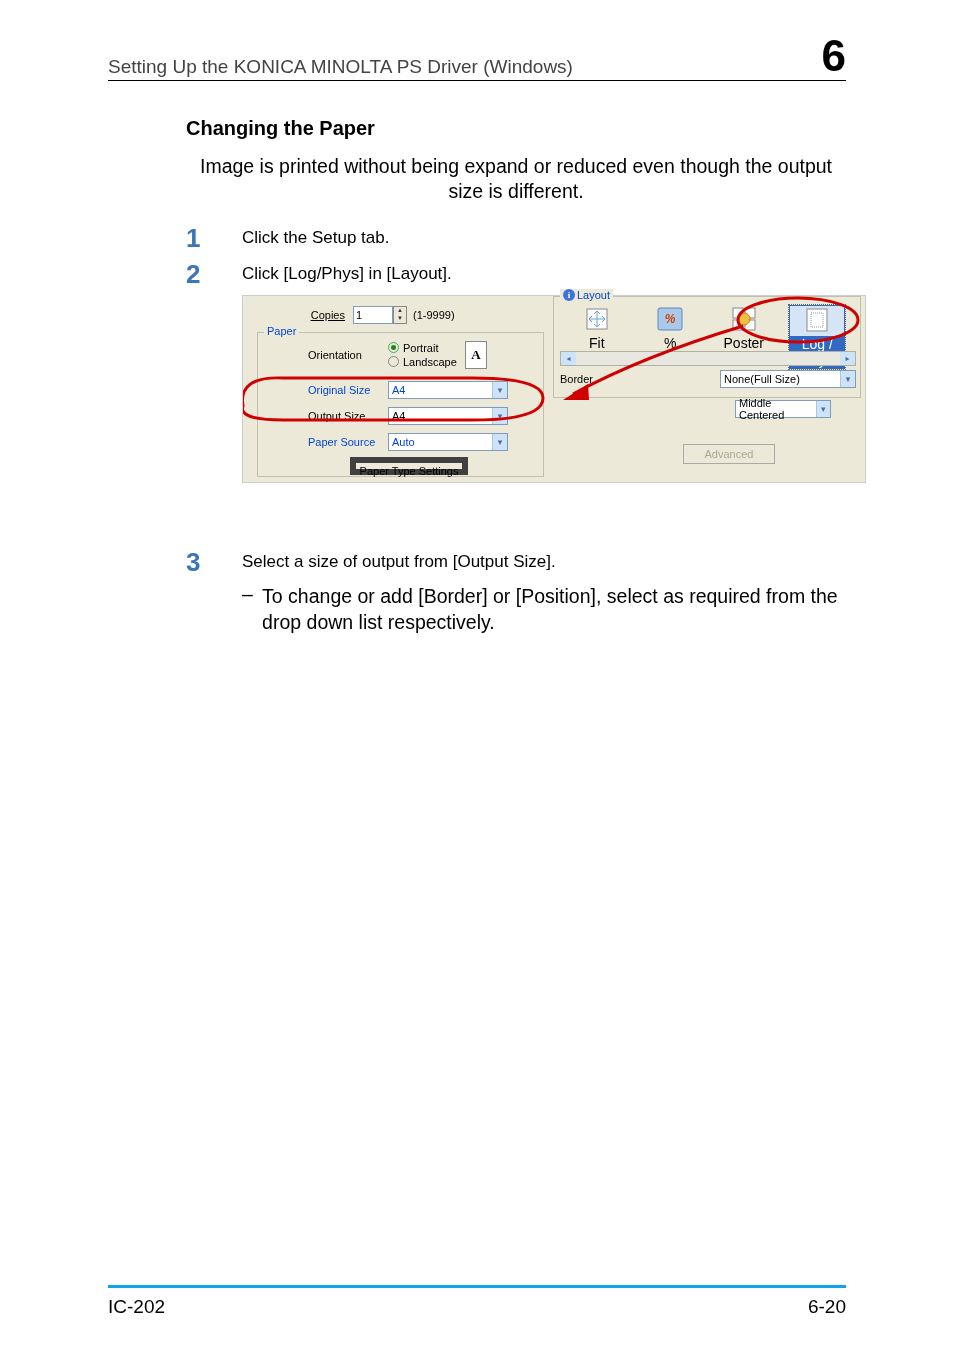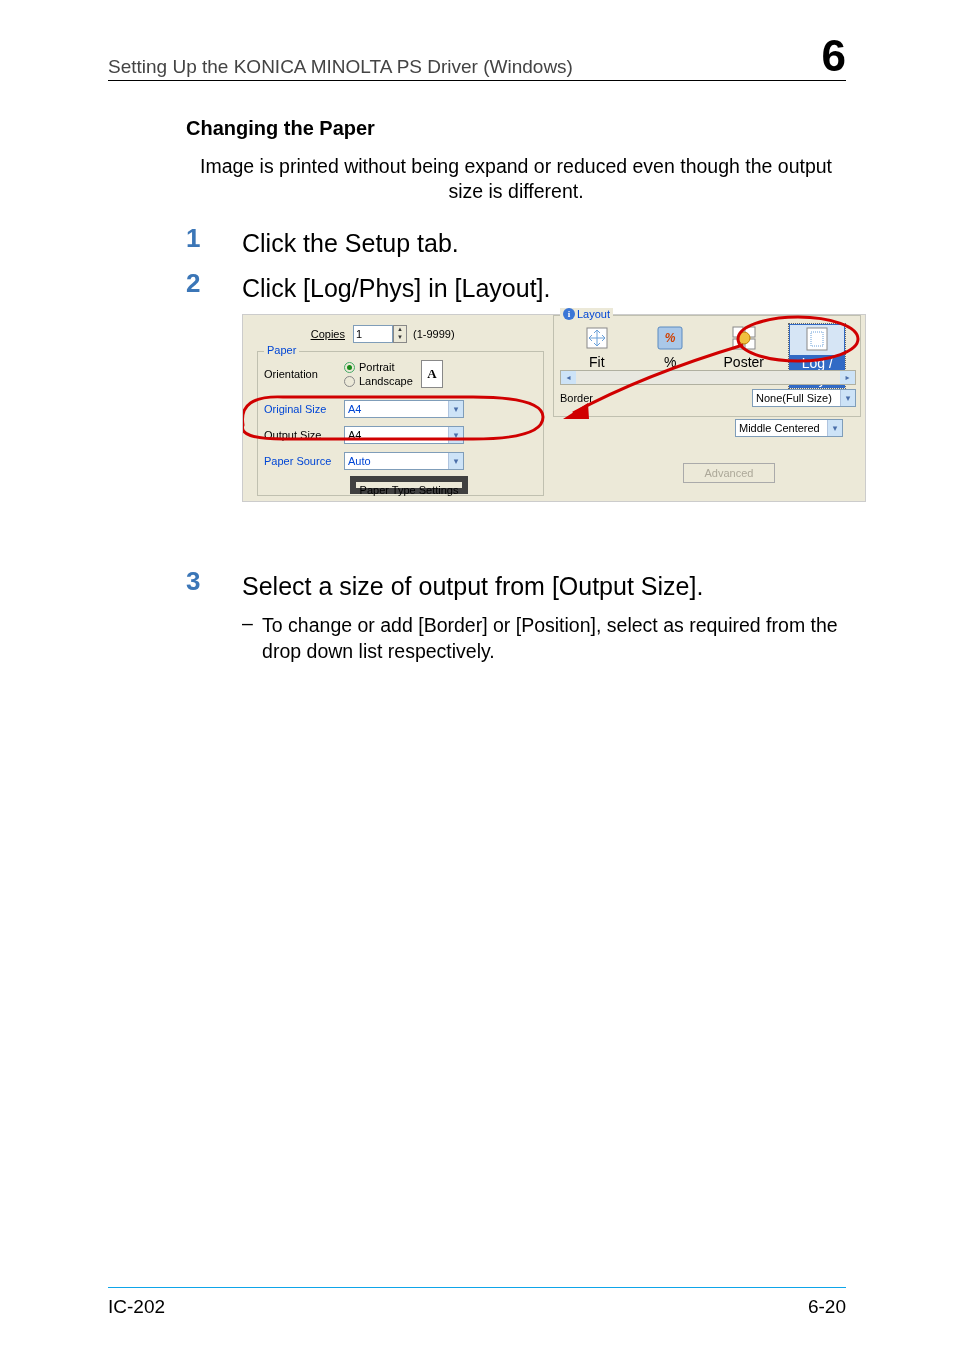--- a/index.html
+++ b/index.html
@@ -54,21 +54,21 @@
     .step-num {
       font-size: 26px;
       font-weight: bold;
       color: #3b76b7;
       width: 56px;
       flex-shrink: 0;
       line-height: 1;
       padding-top: 2px;
     }
     .step-text {
-      font-size: 25px;
+      font-size: 17px;
       line-height: 1.35;
       padding-top: 4px;
     }
     .sub-bullet-row {
       display: flex;
       align-items: flex-start;
       padding-left: 56px;
       margin-top: 6px;
     }
     .dash { width: 28px; font-size: 19.5px; }
@@ -94,21 +94,21 @@
     .spinner { width:14px; height:18px; background:#ece9d8; border:1px solid #888; display:flex; flex-direction:column; }
     .spinner div { flex:1; font-size:6px; text-align:center; line-height:7px; color:#333; }
     .copies-range { margin-left:6px; }
 
     .paper-fieldset {
       position:absolute; left:14px; top:36px; width:287px; height:145px;
       border:1px solid #c0c0b0; padding:0;
     }
     .paper-legend { position:absolute; top:-8px; left:6px; background:#ece9d8; color:#0046d5; font-size:11px; padding:0 3px; }
     .pf-row { position:absolute; display:flex; align-items:center; }
-    .pf-label { width:80px; font-size:11px; }
+    .pf-label { width:80px; font-size:11px;margin-left:44px; }
     .radio-col { display:flex; flex-direction:column; gap:2px; }
     .radio-item { display:flex; align-items:center; gap:4px; font-size:11px; }
     .radio-dot { width:11px; height:11px; border:1px solid #4a6; border-radius:50%; display:flex; align-items:center; justify-content:center; }
     .radio-dot.sel::after { content:""; width:5px; height:5px; background:#1a8a1a; border-radius:50%; }
     .radio-dot.off { border-color:#888; }
     .orient-icon { width:22px; height:28px; border:1px solid #888; background:#fff; margin-left:8px; font-weight:bold; font-size:13px; display:flex; align-items:center; justify-content:center; font-family:"Times New Roman",serif; }
     .combo { height:18px; border:1px solid #7f9db9; background:#fff; display:flex; align-items:center; justify-content:space-between; padding-left:3px; font-size:11px; }
     .combo .arr { width:15px; height:16px; background:#cde3f7; color:#4a6ea9; text-align:center; font-size:9px; line-height:16px; border-left:1px solid #b0c4de; }
 
     .layout-fieldset {
@@ -127,21 +127,21 @@
     .layout-scroll .sbtn { width:15px; height:13px; background:#cde3f7; font-size:8px; text-align:center; line-height:13px; color:#4a6ea9; }
     .border-row { position:absolute; left:6px; top:73px; display:flex; align-items:center; gap:8px; width:296px; }
 
     .adv-btn { position:absolute; left:440px; top:148px; width:92px; height:20px; border:1px solid #aaa; background:#ece9d8; color:#aca899; text-align:center; font-size:11px; line-height:18px; }
 
     
     .red-path { position:absolute; top:0; left:0; pointer-events:none; }
 
     .footer {
       position:absolute; bottom:34px; left:108px; right:108px;
-      border-top:1px solid #0ea5e9;
+      border-top:3px solid #0ea5e9;
       display:flex; justify-content:space-between;
       padding-top:8px;
       font-size:19px;
     }
   </style>
 </head>
 <body>
 
 <div class="page">
   <div class="header-row">
@@ -271,29 +271,29 @@
             </div>
           </div>
           <div class="layout-scroll">
             <div class="sbtn">◂</div>
             <div style="flex:1"></div>
             <div class="sbtn">▸</div>
           </div>
           <div class="border-row">
             <div>Border</div>
             <div style="flex:1"></div>
-            <div class="combo" style="width:104px">
+            <div class="combo" style="width:136px">
               <span>None(Full Size)</span>
               <div class="arr">▾</div>
             </div>
           </div>
         </div>
 
         <div style="position:absolute; left:492px; top:104px;">
-          <div class="combo" style="width:108px">
+          <div class="combo" style="width:96px">
             <span>Middle Centered</span>
             <div class="arr">▾</div>
           </div>
         </div>
 
         <div class="adv-btn">Advanced</div>
 
         <svg class="red-path" width="624" height="188">
           <ellipse cx="555" cy="24" rx="60" ry="22" fill="none" stroke="#d00000" stroke-width="3"></ellipse>
           <path d="M 0 110 Q -5 80 40 82 L 230 82 Q 300 82 300 102 Q 300 124 230 124 L 40 124 Q -5 124 0 110 Z" fill="none" stroke="#d00000" stroke-width="3"></path>

